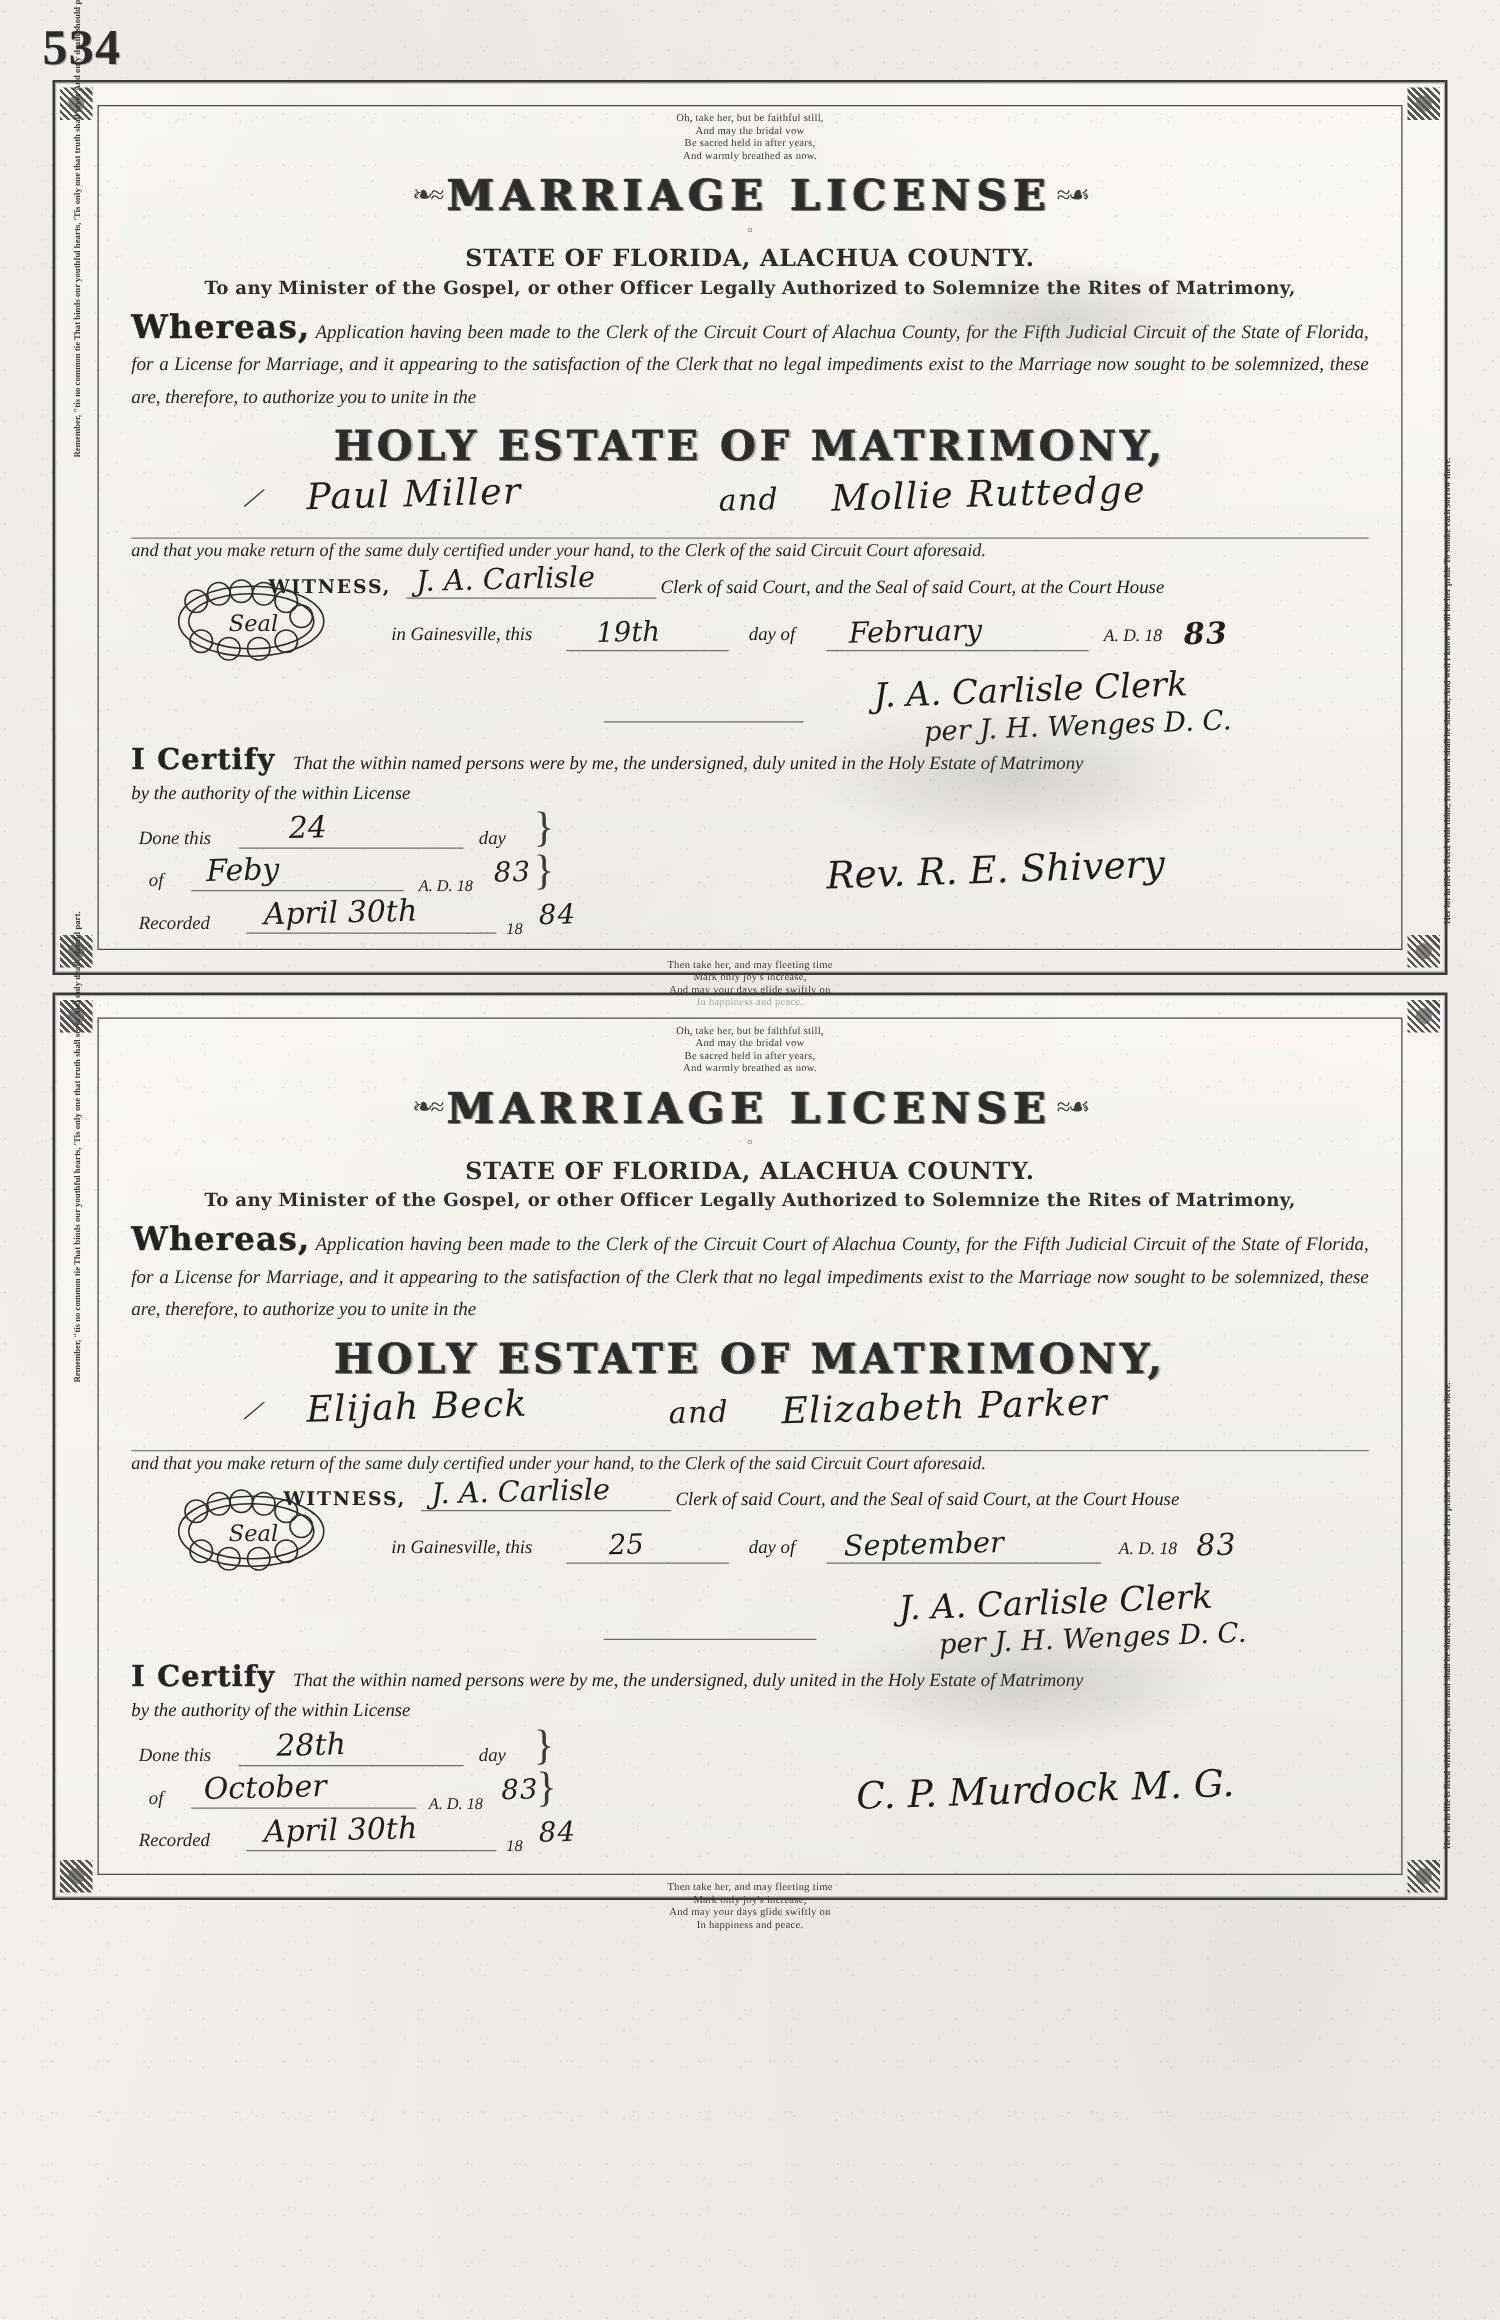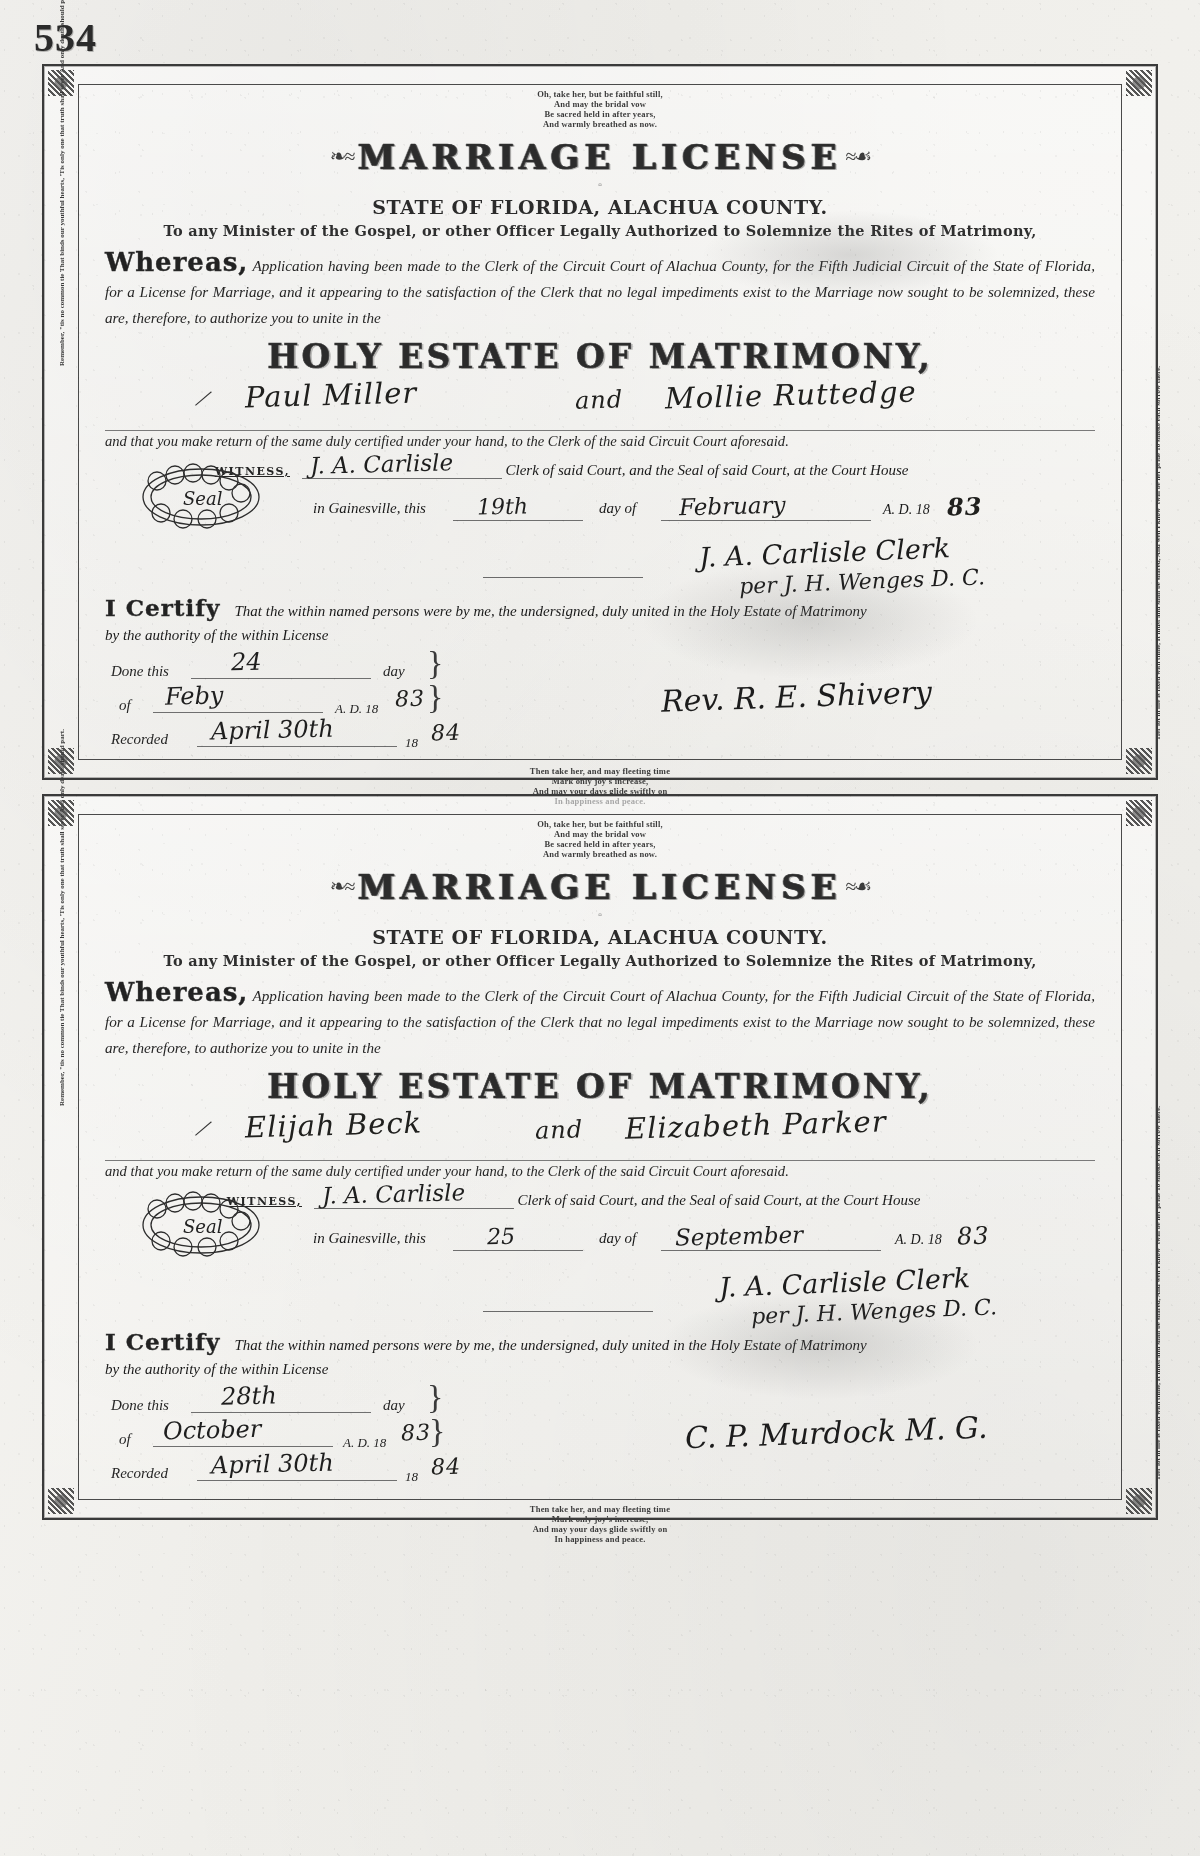--- a/index.html
+++ b/index.html
@@ -82,21 +82,21 @@
   .corner.bl { left: 4px;  bottom: 4px; }
   .corner.br { right: 4px; bottom: 4px; }
 
   
   .verse {
     text-align: center;
     font-size: 8.5px;
     line-height: 10px;
     letter-spacing: .2px;
     color: #3b3b3b;
-    font-weight: 700;
+    font-weight: 400;
     font-family: "Liberation Serif", serif;
   }
   .verse.top { margin-top: -4px; margin-bottom: 8px; }
   .verse.bottom { margin-top: 6px; }
 
   
   .side-motto {
     position: absolute;
     font-size: 7px;
     line-height: 8px;
@@ -244,24 +244,23 @@
   .witness-row {
     position: relative;
     height: 34px;
     font-size: 15px;
     font-style: italic;
   }
   .witness-label {
     font-family: "DejaVu Serif", serif;
     font-style: normal;
     font-weight: 700;
-    font-size: 11px;
+    font-size: 15px;
     letter-spacing: 1.5px;
     color: #242424;
-    text-decoration: underline;
   }
   .rule {
     display: inline-block;
     border-bottom: 1px solid #6f6f6f;
     vertical-align: bottom;
     position: relative;
   }
   .hand-on-rule {
     position: absolute;
     left: 8px;

